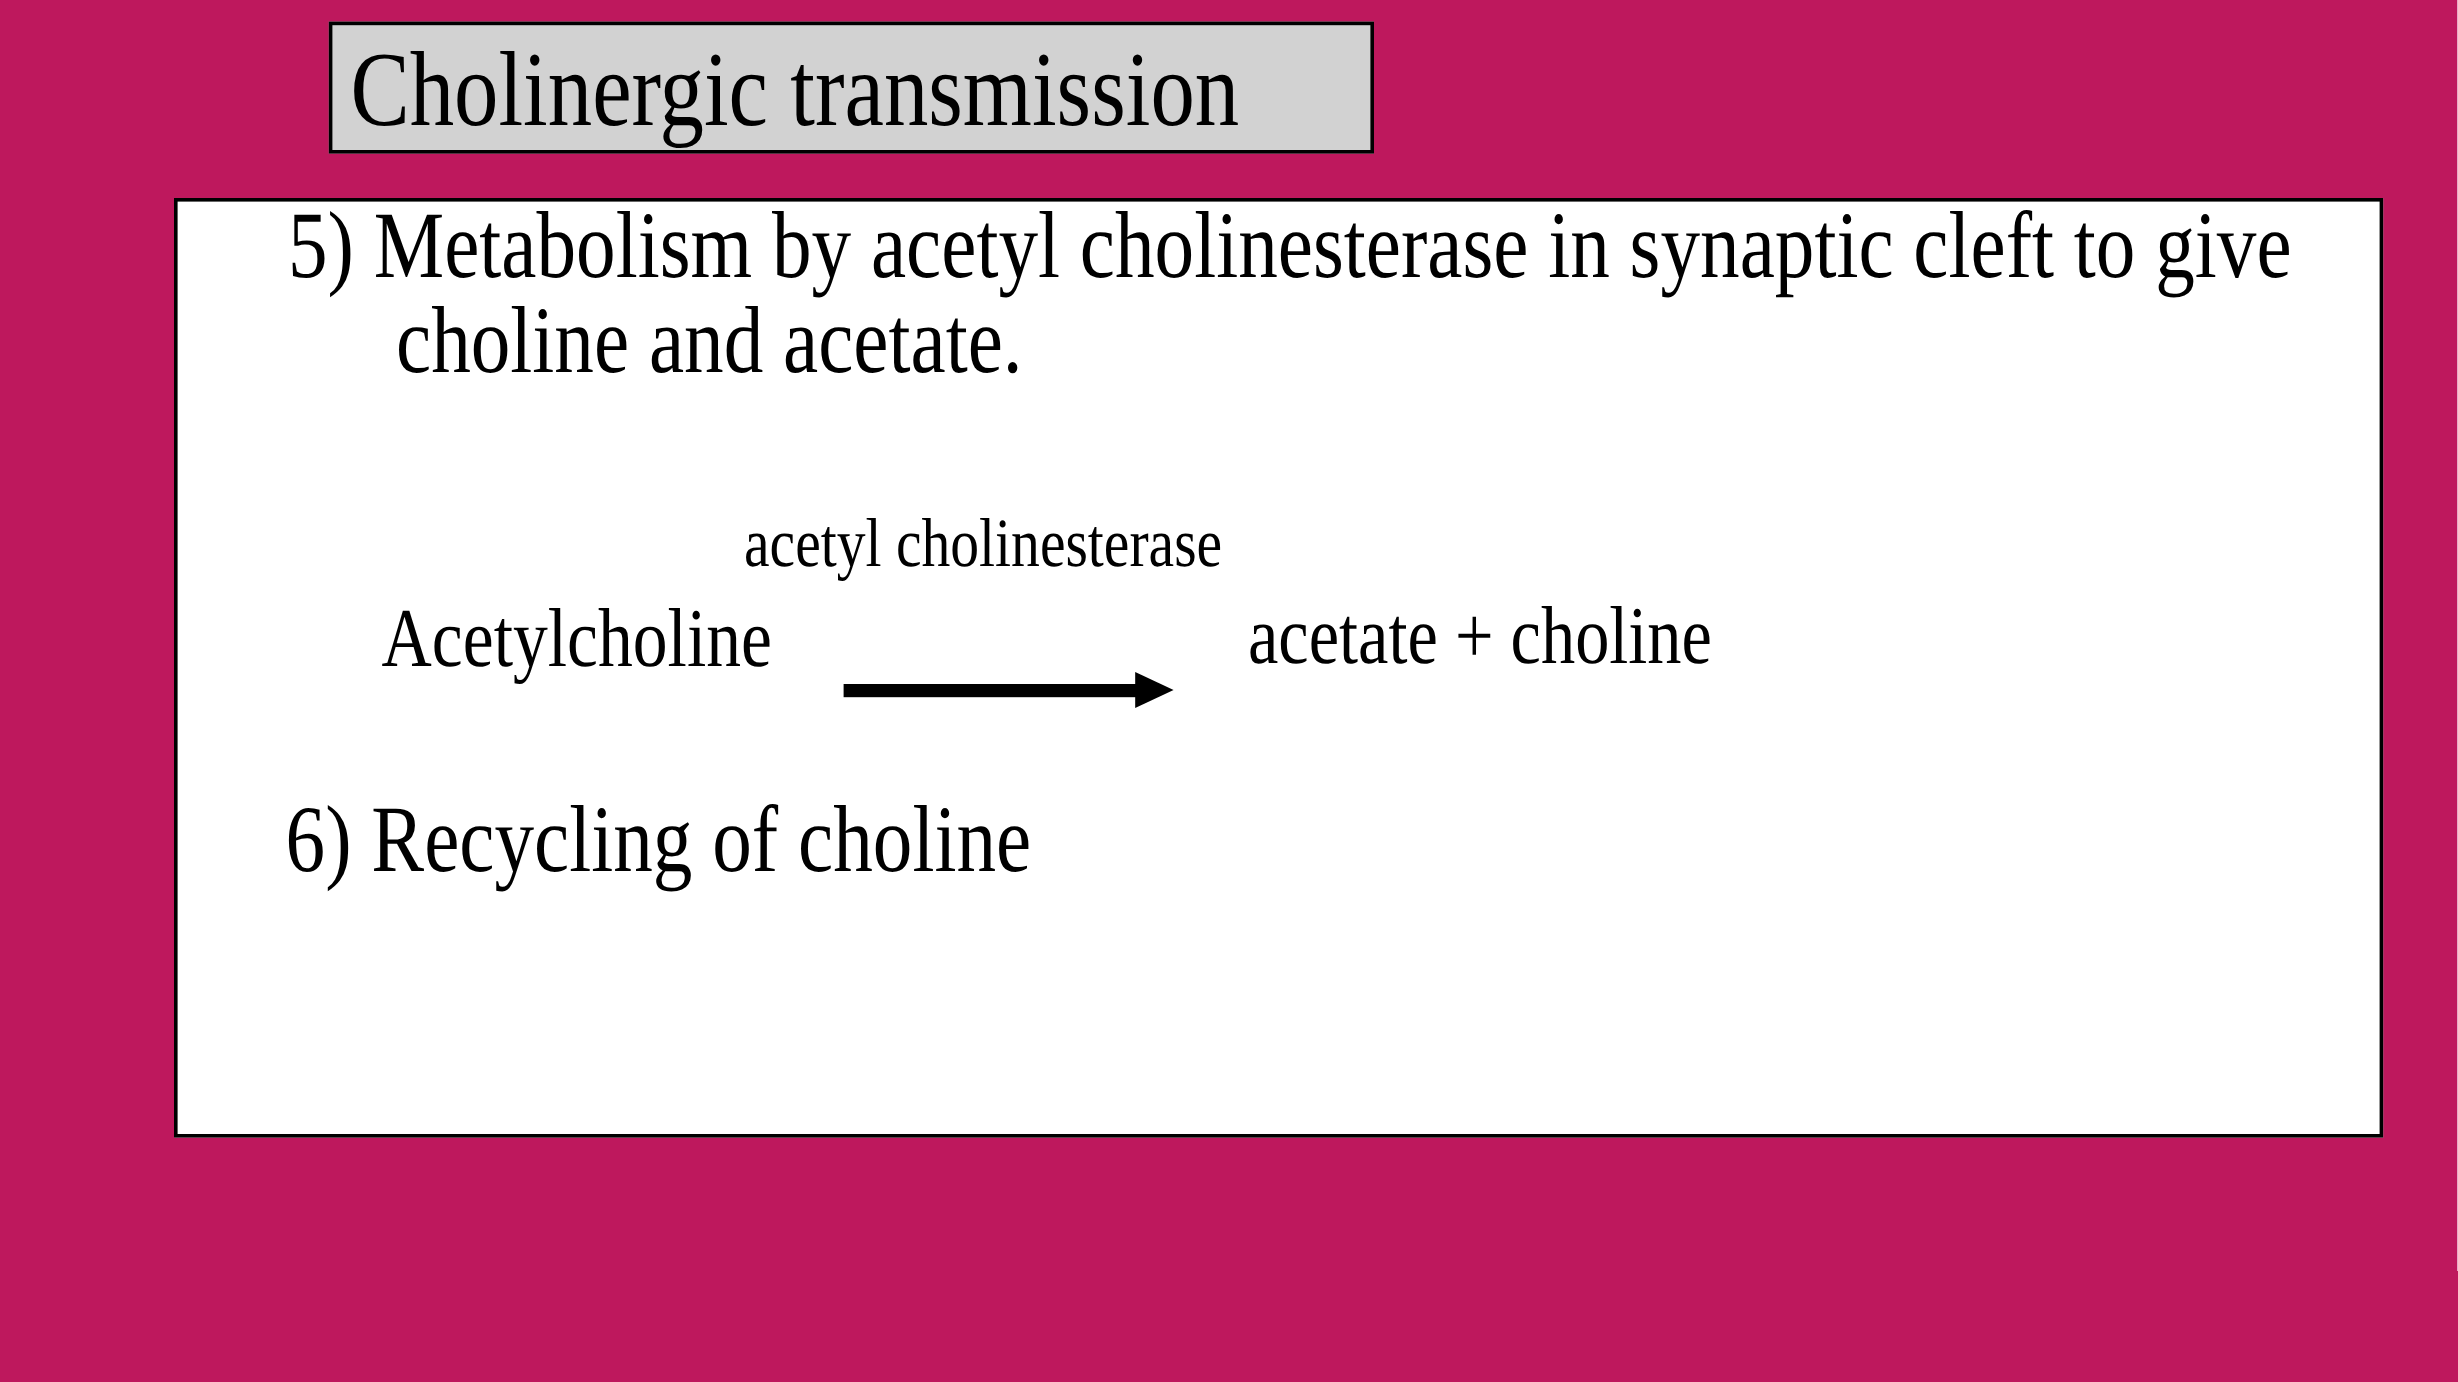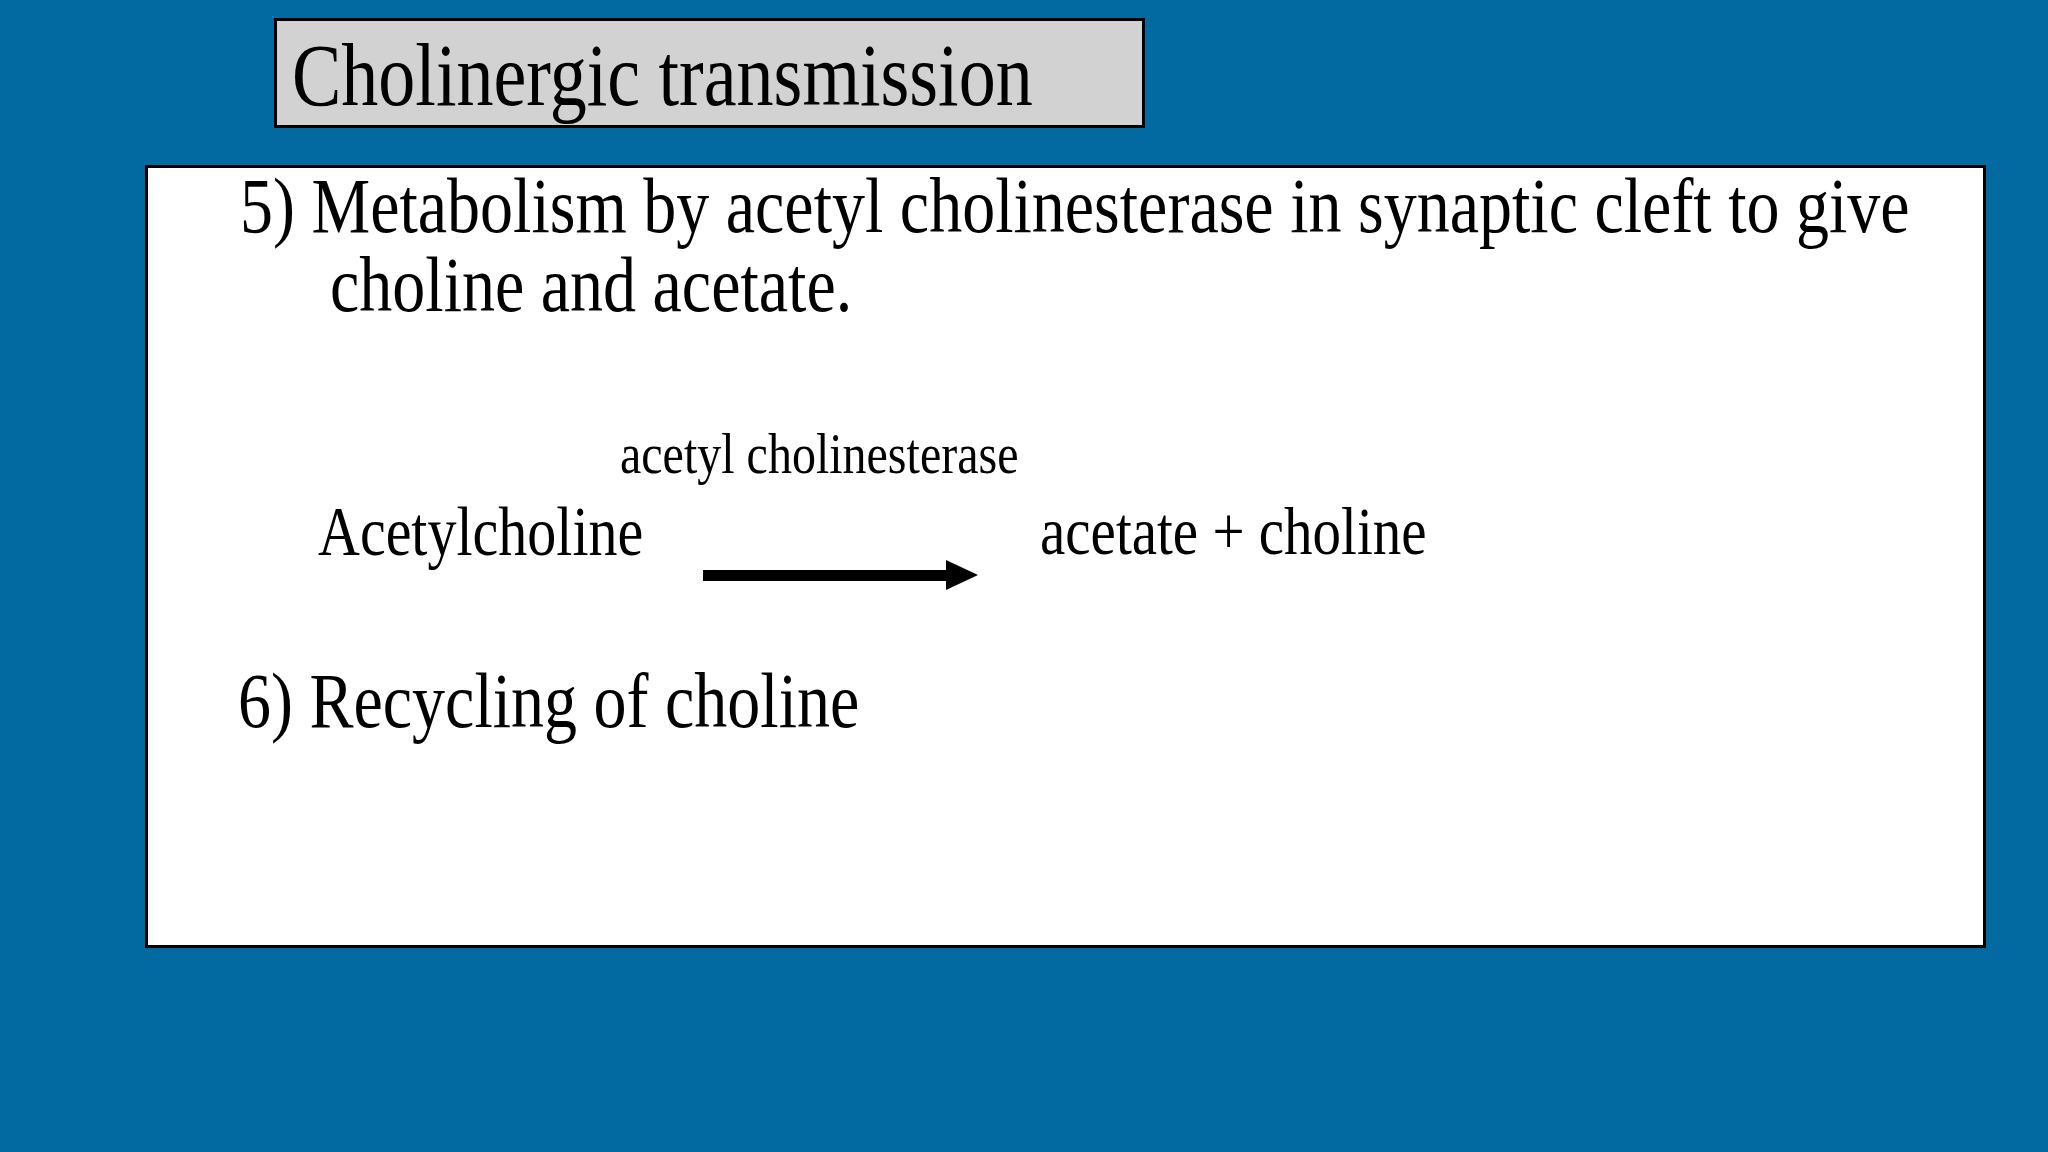--- a/index.html
+++ b/index.html
@@ -4,21 +4,21 @@
 <style>
   html, body {
     margin: 0;
     padding: 0;
     background: #ffffff;
   }
   #slide {
     position: relative;
     width: 2048px;
     height: 1152px;
-    background: #0369a1;
+    background: #be185d;
     overflow: hidden;
     font-family: "Liberation Serif", "DejaVu Serif", serif;
     color: #000000;
   }
   .abs { position: absolute; }
   
   .txt {
     line-height: 1.0;
     white-space: nowrap;
     transform: scaleY(1.2);

